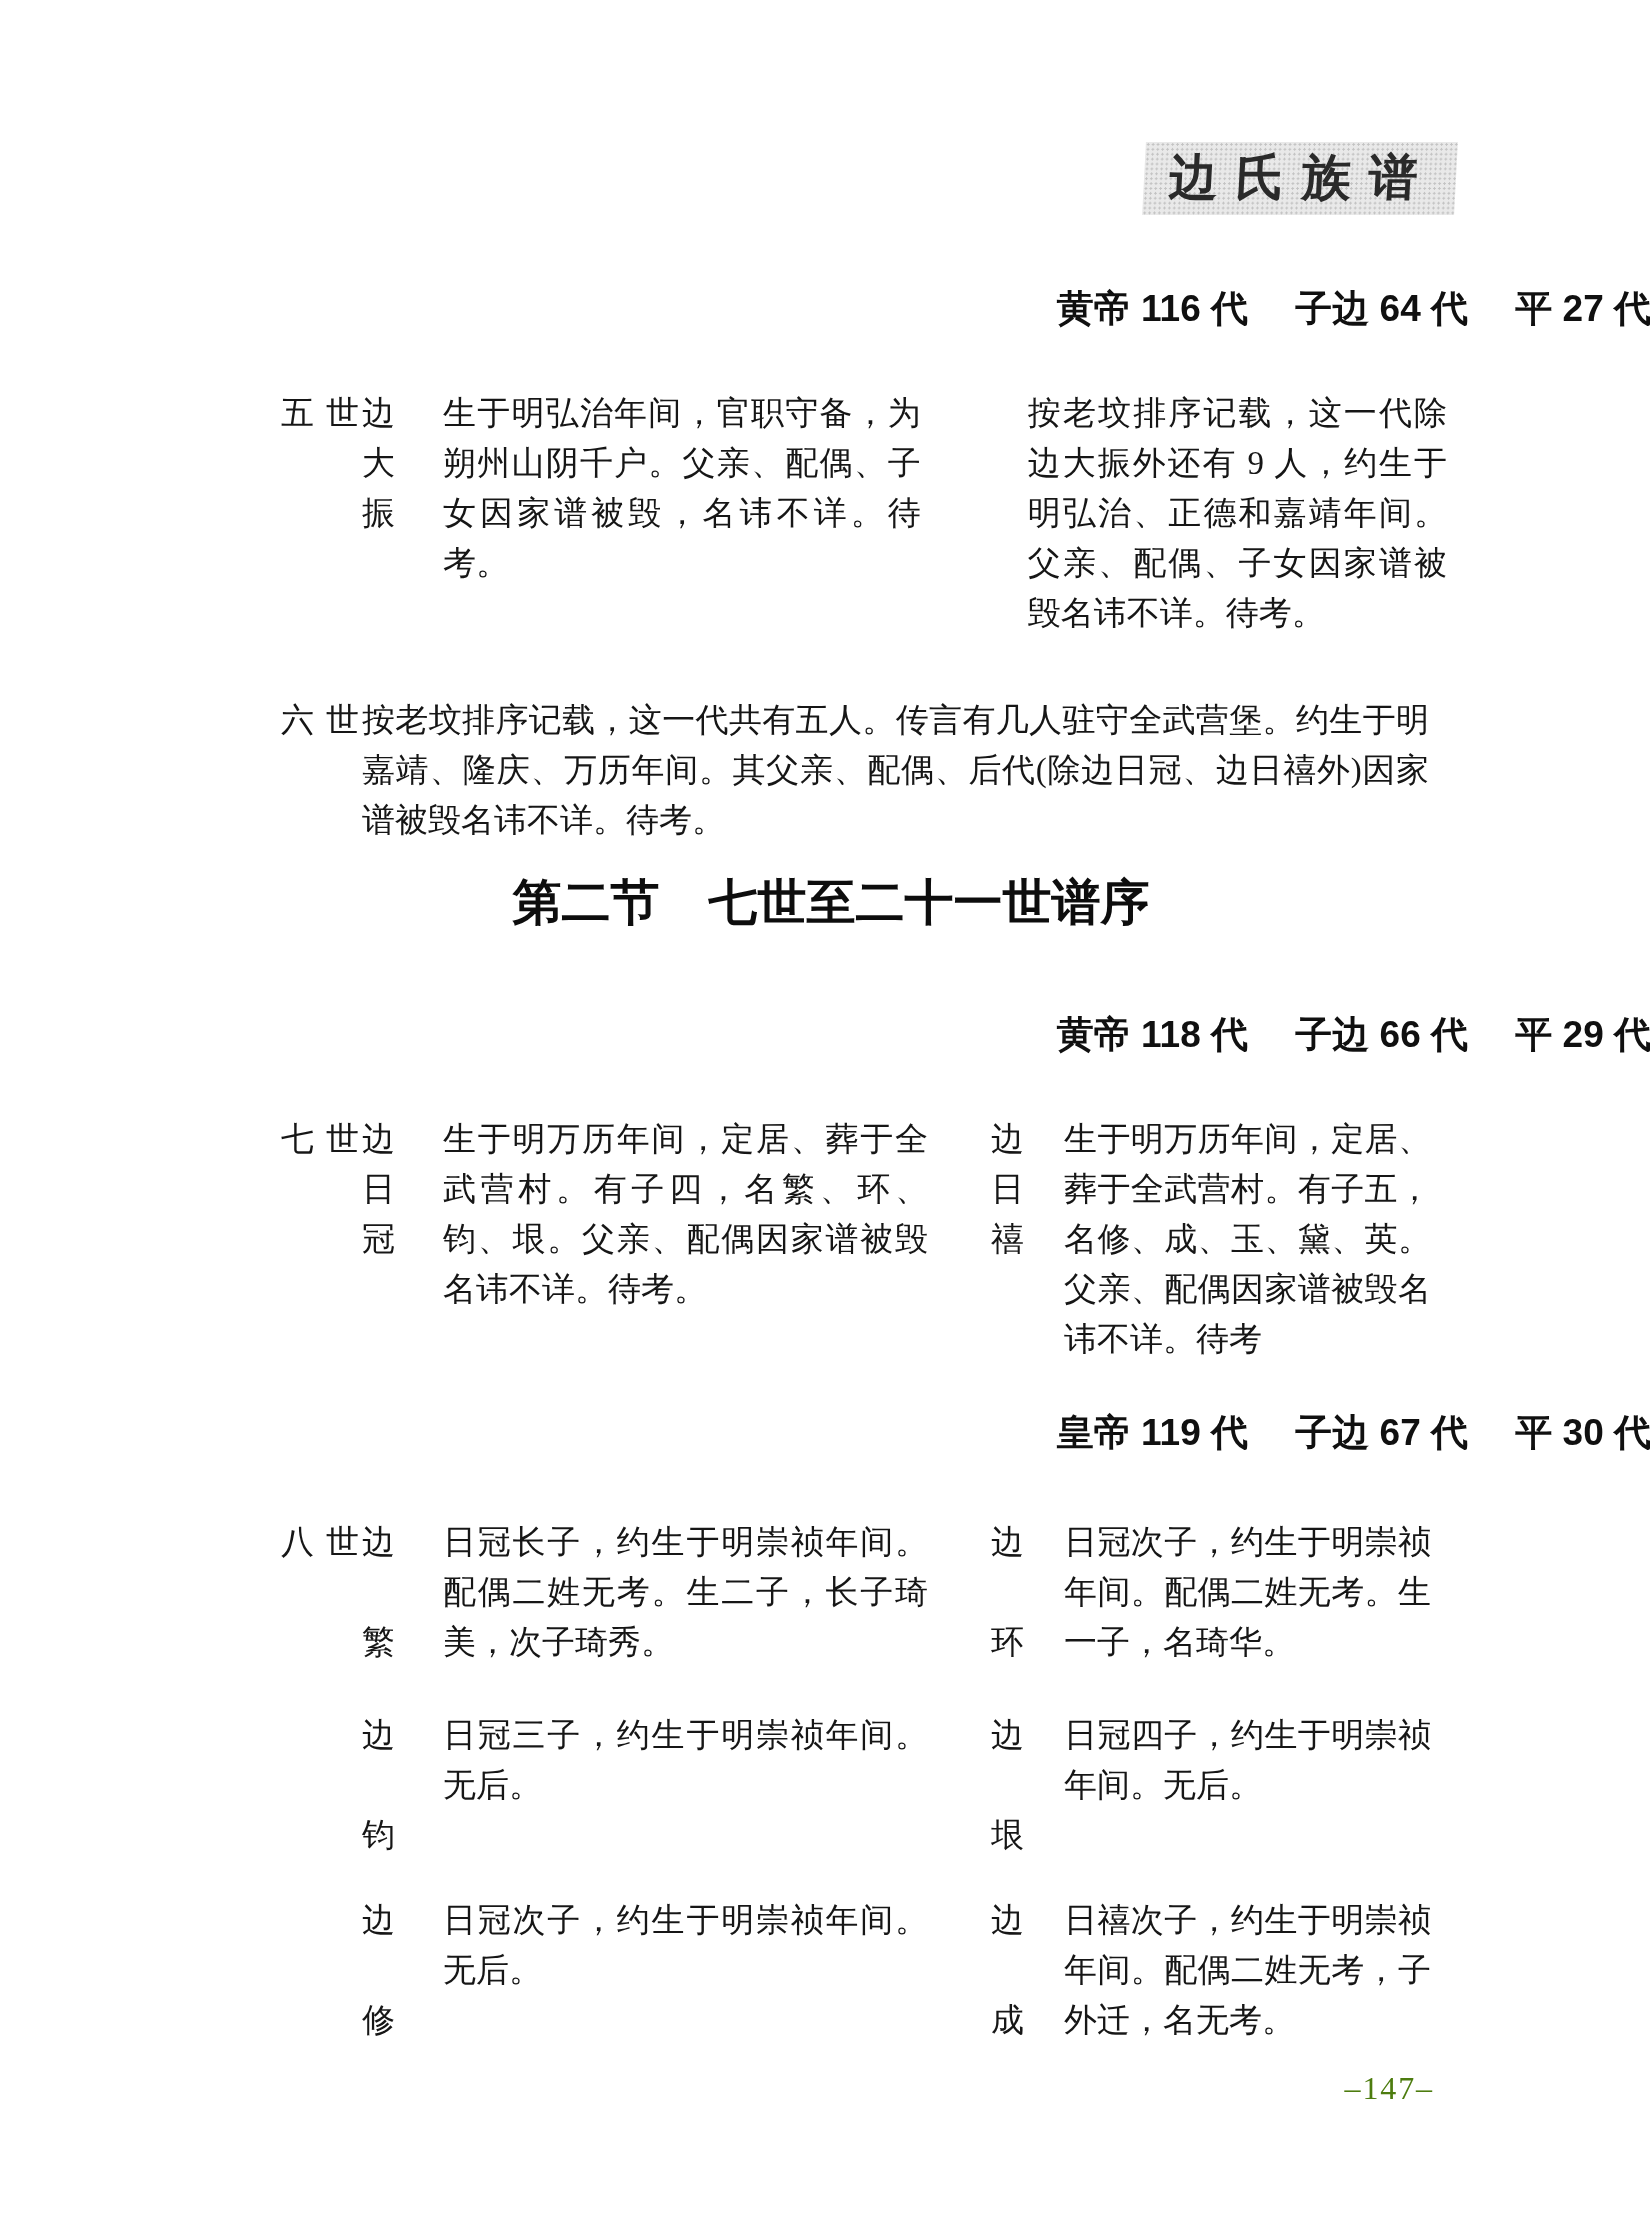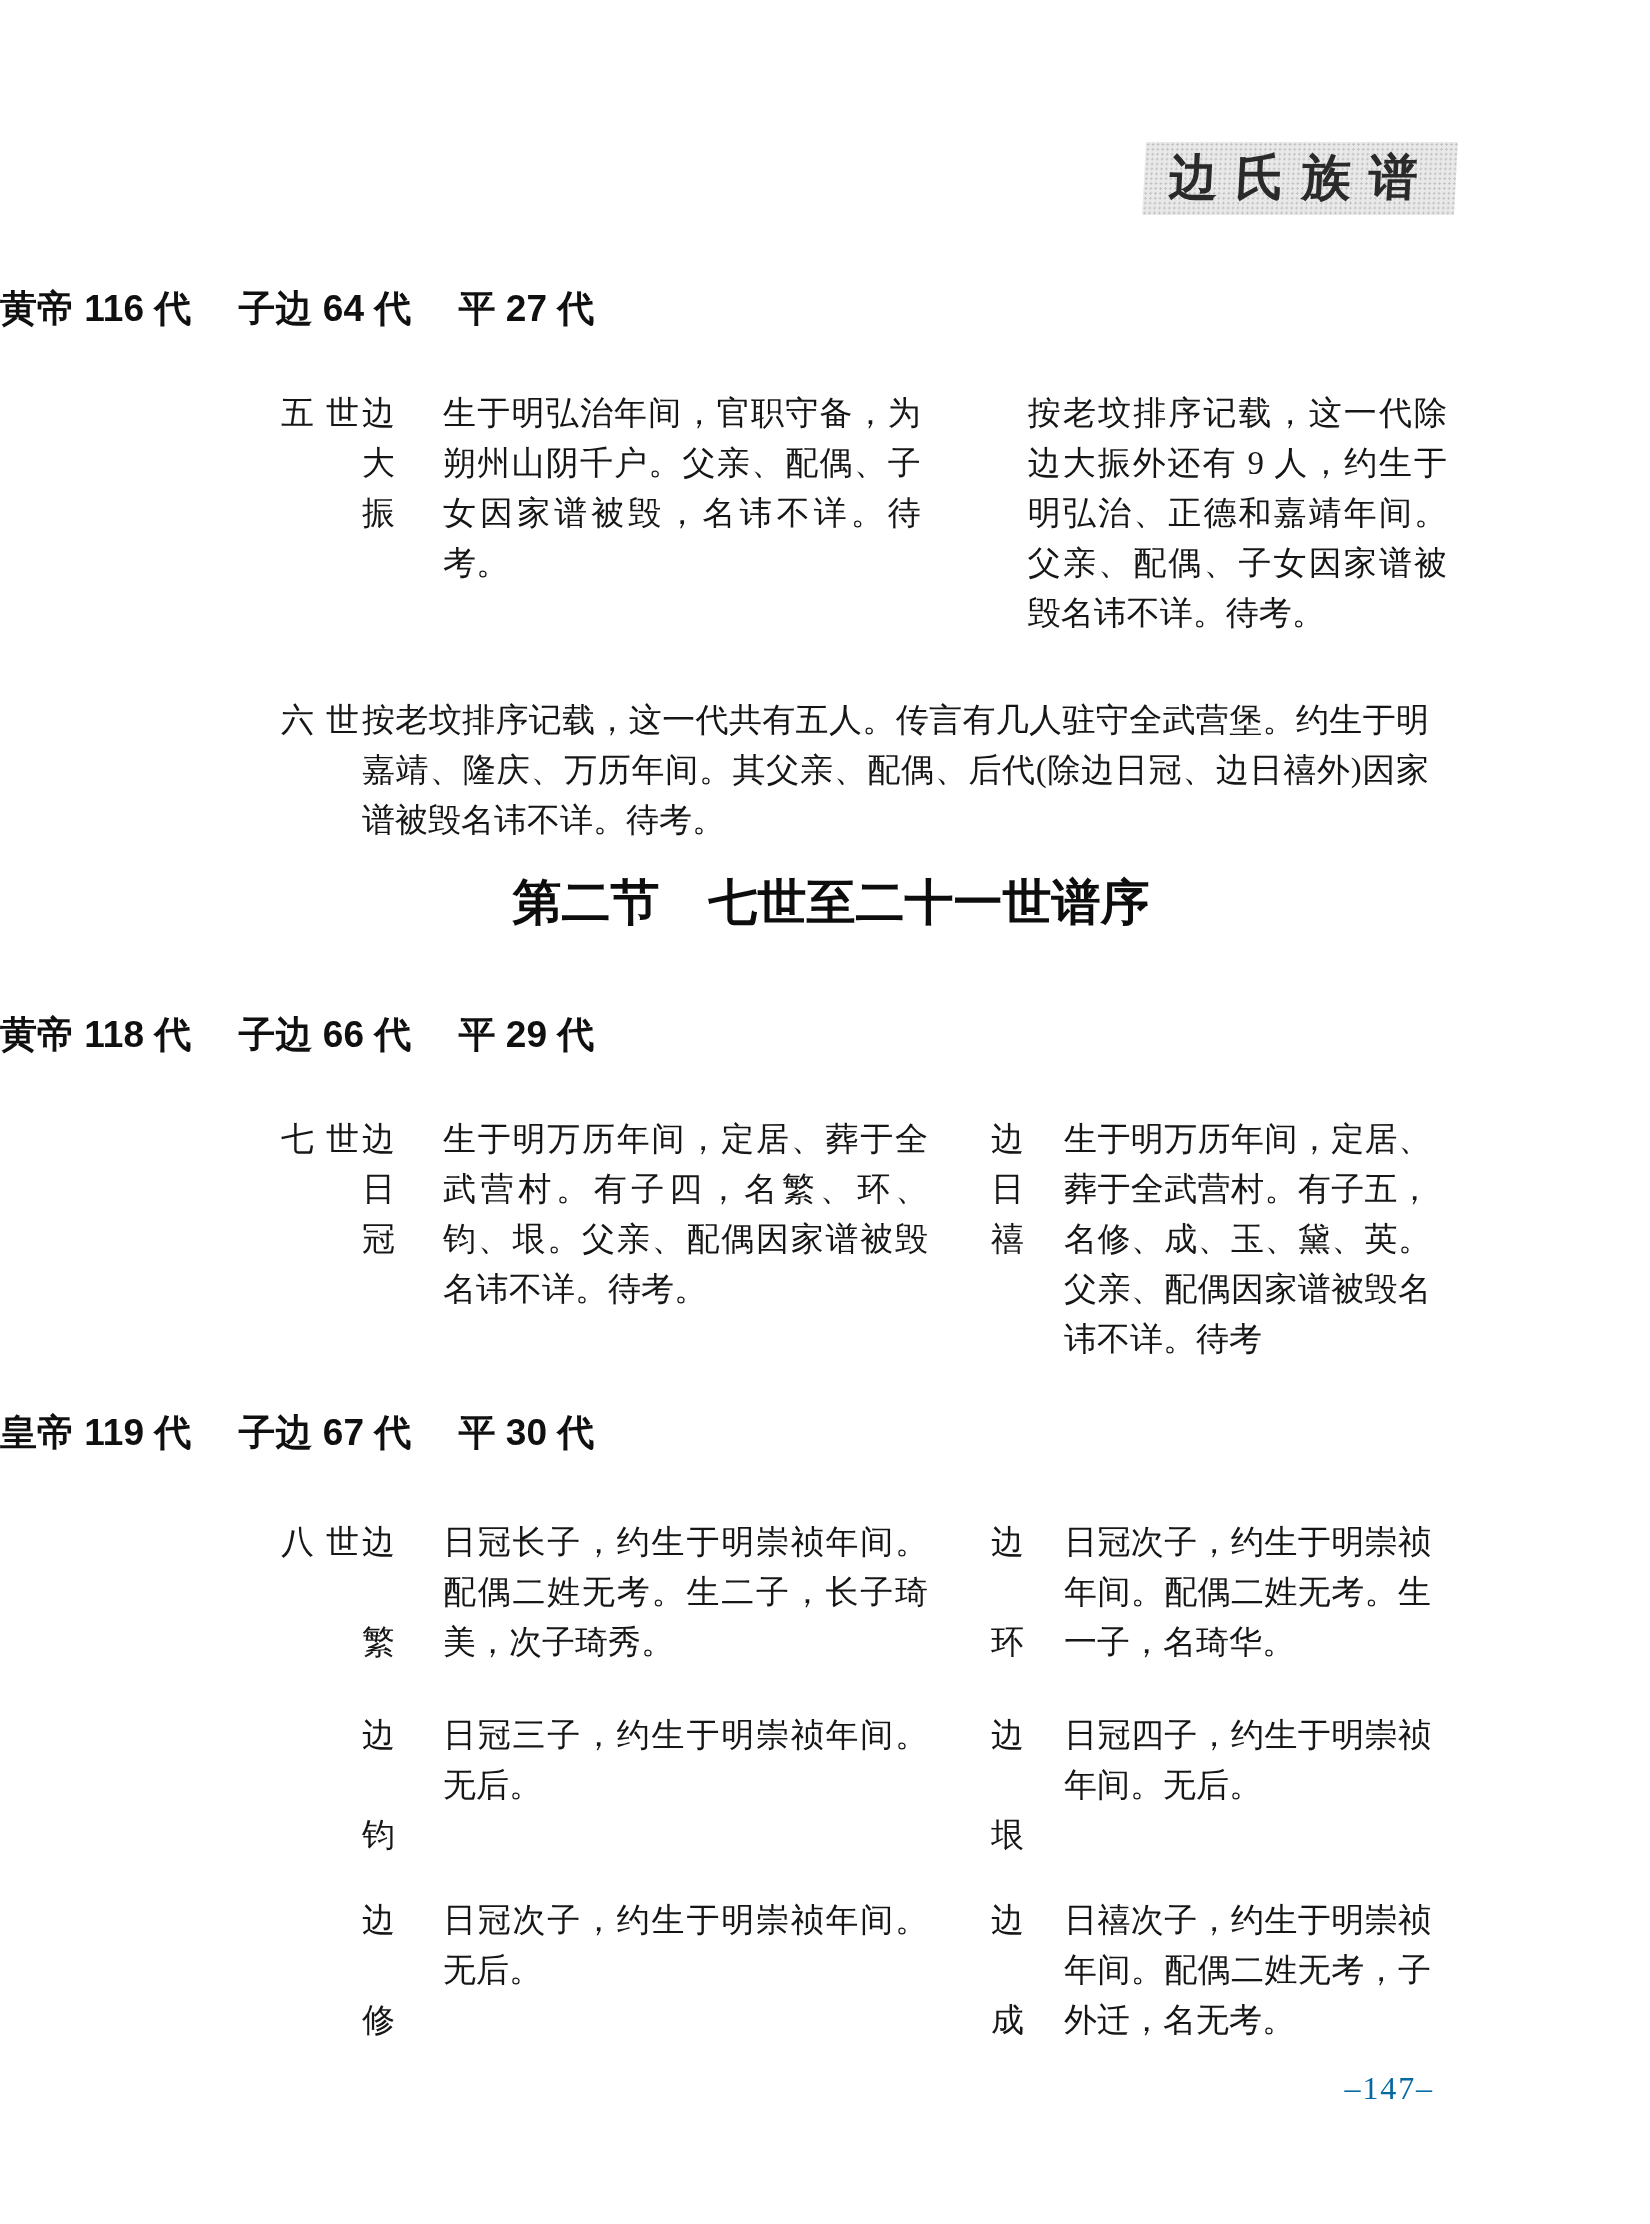--- a/index.html
+++ b/index.html
@@ -30,21 +30,21 @@
     letter-spacing:17.5px;
     color:#2a2a2a;
     transform:skewX(-3deg);
     white-space:nowrap;
   }
   .h-gen{
     font-family:"Liberation Sans","DejaVu Sans",sans-serif;
     font-weight:bold;
     font-size:37px;
     line-height:45px;
-    text-align:left;
+    text-align:right;
     color:#101010;
     white-space:nowrap;
   }
   .h-section{
     font-family:"Liberation Sans","DejaVu Sans",sans-serif;
     font-weight:bold;
     font-size:49px;
     line-height:62px;
     text-align:center;
     color:#0d0d0d;
@@ -79,21 +79,21 @@
   .rcol .ncol{width:57px;flex:0 0 57px;}
   .nl{height:50px;}
   .desc{flex:1 1 auto;text-align:justify;margin-left:16px;}
   .desc-wide{flex:1 1 auto;max-width:1067px;text-align:justify;}
   .pagenum{
     margin-top:18.4px;
     margin-right:217px;
     text-align:right;
     font-size:32px;
     letter-spacing:1.9px;
-    color:#0369a1;
+    color:#4d7c0f;
   }
 </style>
 </head>
 <body>
 
 <div class="page">
 
   <div class="badge">边氏族谱</div>
 
   <div class="h-gen mt-h116">黄帝 116 代　 子边 64 代　 平 27 代</div>

